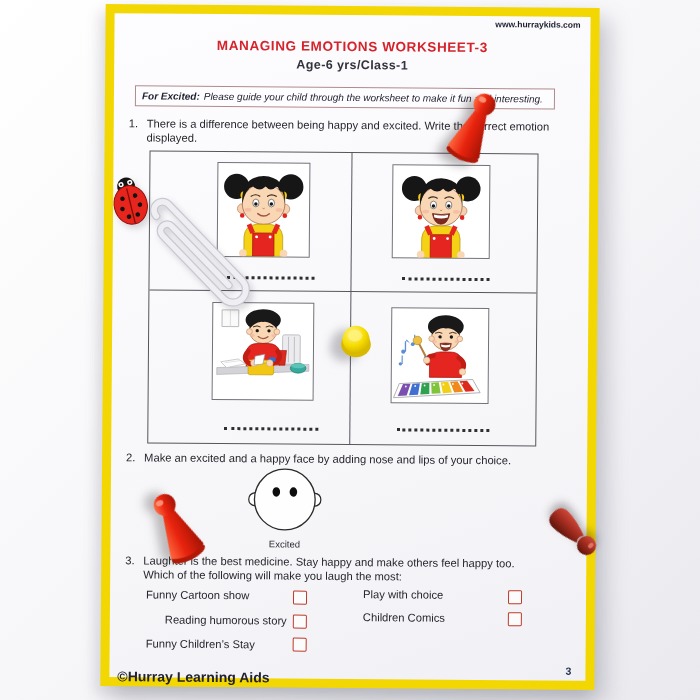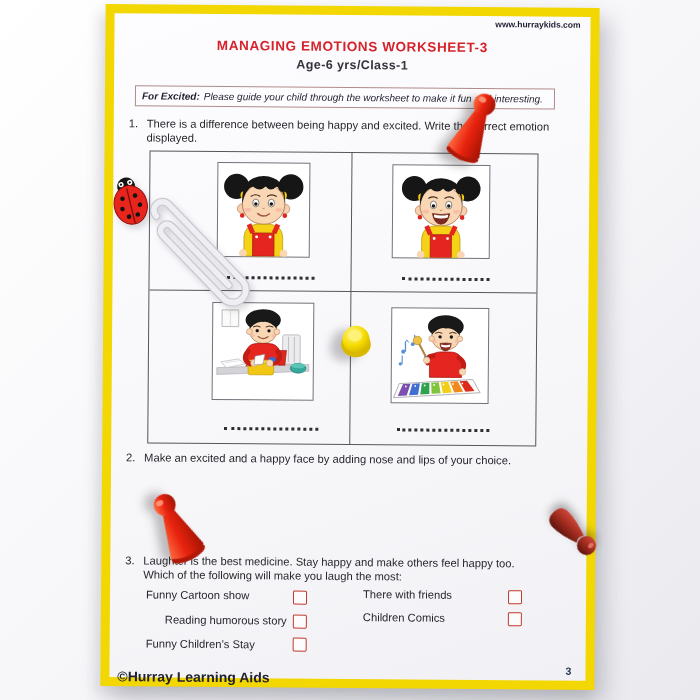--- a/index.html
+++ b/index.html
@@ -281,37 +281,47 @@
       <div class="abs answer-line d2"></div>
       <div class="abs answer-line d3"></div>
       <div class="abs answer-line d4"></div>
     </div>
 
     <div class="abs q q2">
       <span class="qnum">2.</span>
       <span>Make an excited and a happy face by adding nose and lips of your choice.</span>
     </div>
 
+    <div class="abs face-wrap face1">
+      <svg width="80" height="74" viewBox="0 0 84 78">
+        <path d="M11 31 Q4 32 4 38 Q4 44 11 45" fill="#fff" stroke="#2b2b2b" stroke-width="1.3"></path>
+        <path d="M73 31 Q80 32 80 38 Q80 44 73 45" fill="#fff" stroke="#2b2b2b" stroke-width="1.3"></path>
+        <circle cx="42" cy="38" r="32" fill="#fefefe" stroke="#2b2b2b" stroke-width="1.4"></circle>
+        <ellipse cx="33" cy="30" rx="4" ry="5" fill="#0d0d0d"></ellipse>
+        <ellipse cx="51" cy="30" rx="4" ry="5" fill="#0d0d0d"></ellipse>
+      </svg>
+      <div class="face-label">Excited</div>
+    </div>
 
 
     <div class="abs q q3">
       <span class="qnum">3.</span>
       <span>
         <span>Laughter is the best medicine. Stay happy and make others feel happy too.</span><br>
         <span>Which of the following will make you laugh the most:</span>
       </span>
     </div>
 
     <div class="abs opt-label oL1">Funny Cartoon show</div>
     <span class="abs cb cL1"></span>
     <div class="abs opt-label oL2">Reading humorous story</div>
     <span class="abs cb cL2"></span>
     <div class="abs opt-label oL3">Funny Children’s Stay</div>
     <span class="abs cb cL3"></span>
-    <div class="abs opt-label oR1">There with friends</div>
+    <div class="abs opt-label oR1">Play with choice</div>
     <span class="abs cb cR1"></span>
     <div class="abs opt-label oR2">Children Comics</div>
     <span class="abs cb cR2"></span>
 
     <div class="abs copyright">©Hurray Learning Aids</div>
     <div class="abs pagenum">3</div>
   </div>
 </div>
 
 <svg class="piece cone-top" viewBox="0 0 64 80">

